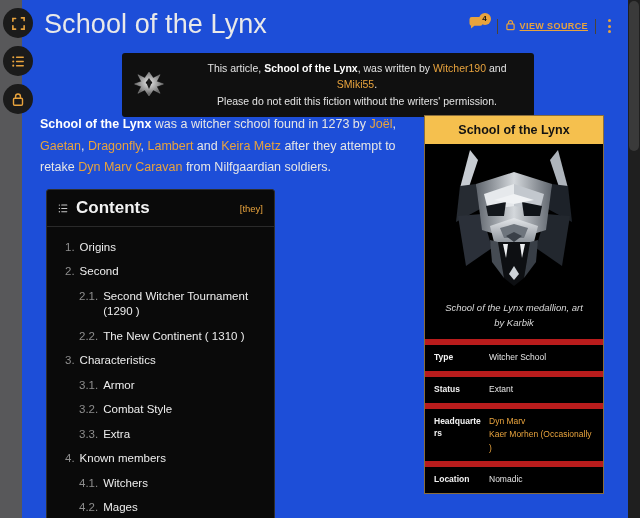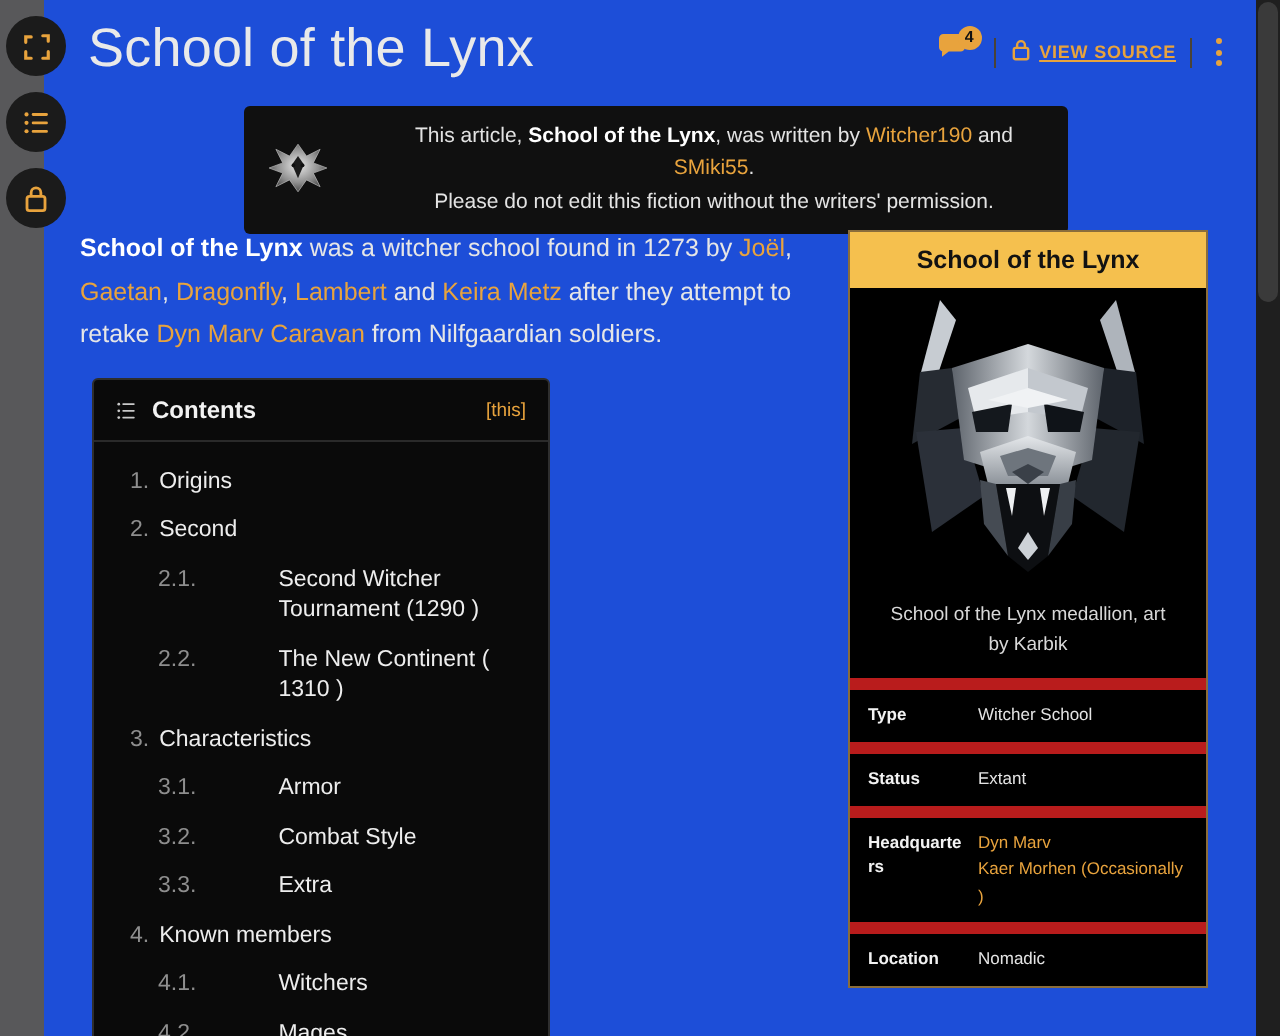--- a/index.html
+++ b/index.html
@@ -162,39 +162,39 @@
     border-radius: 3px;
   }
   .toc-head {
     display: flex;
     align-items: center;
     padding: 8px 11px 8px 11px;
     border-bottom: 1px solid #2a2a2a;
   }
   .toc-head-icon { color: #c9c9c9; margin-right: 7px; display: flex; }
   .toc-title {
-    font-size: 12px;
+    font-size: 17px;
     font-weight: 700;
     color: #f2f2f2;
     flex: 1;
   }
   .toc-hide {
     font-size: 9.5px;
     color: #e8a33d;
   }
   .toc-body { padding: 8px 0 9px 0; }
   .toc-item {
     display: flex;
     align-items: baseline;
     font-size: 11.5px;
     color: #ededed;
     padding: 4.5px 10px 4.5px 18px;
     line-height: 1.35;
   }
-  .toc-item.sub { padding-left: 32px; gap: 36px; }
+  .toc-item.sub { padding-left: 32px; }
   .toc-num { color: #8e8e8e; margin-right: 5px; white-space: nowrap; }
 
   
   .infobox {
     position: absolute;
     left: 424px; top: 115px;
     width: 180px;
     border: 1px solid #8a6d3b;
     background: #000000;
   }
@@ -210,20 +210,21 @@
     width: 100%;
     height: 152px;
     background: #000;
     display: flex;
     align-items: center;
     justify-content: center;
     overflow: hidden;
   }
   .ib-caption {
     font-size: 9.5px;
+    font-style: italic;
     color: #d8d8d8;
     text-align: center;
     line-height: 1.55;
     padding: 5px 14px 9px 14px;
   }
   .ib-row {
     display: flex;
     border-top: 6px solid #b91c1c;
     min-height: 26px;
   }
@@ -361,21 +362,21 @@
         <svg width="11" height="11" viewBox="0 0 16 16" fill="currentColor">
           <circle cx="2" cy="3" r="1"></circle>
             <rect x="4.6" y="2.3" width="9" height="1.4" rx="0.6"></rect>
           <circle cx="2" cy="7.9" r="1"></circle>
             <rect x="4.6" y="7.2" width="9" height="1.4" rx="0.6"></rect>
           <circle cx="2" cy="12.8" r="1"></circle>
             <rect x="4.6" y="12.1" width="9" height="1.4" rx="0.6"></rect>
         </svg>
       </span>
       <span class="toc-title">Contents</span>
-      <span class="toc-hide">[this]</span>
+      <span class="toc-hide">[they]</span>
     </div>
     <div class="toc-body" id="toc-body">
         <div class="toc-item">
           <span class="toc-num">1.</span>
           <span>Origins</span>
         </div>
         <div class="toc-item">
           <span class="toc-num">2.</span>
           <span>Second</span>
         </div>

